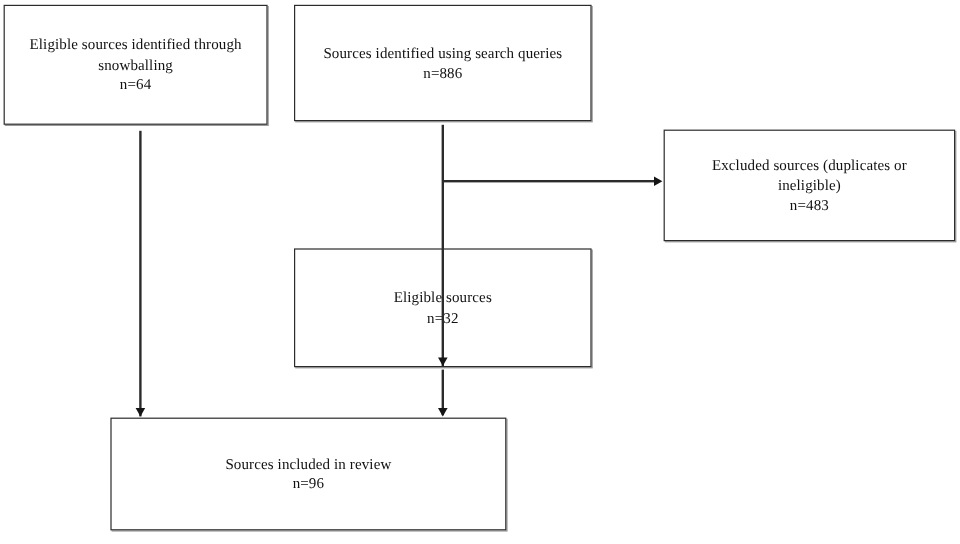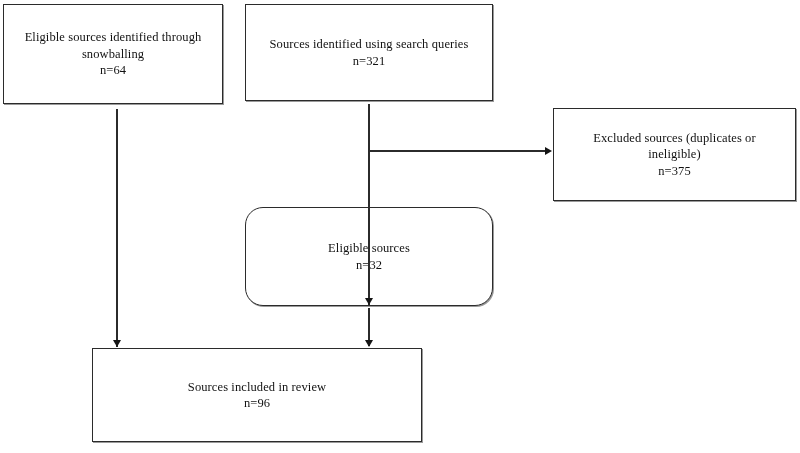--- a/index.html
+++ b/index.html
@@ -38,21 +38,21 @@
     font-size: 12.5px;
     line-height: 1.32;
     letter-spacing: 0.1px;
     white-space: pre-line;
     color: #111111;
   }
   
   #box-snowballing { left: 3px;   top: 4px;   width: 220px; height: 100px; }
   #box-search      { left: 245px; top: 4px;   width: 248px; height: 97px;  }
   #box-excluded    { left: 553px; top: 108px; width: 243px; height: 93px;  }
-  #box-eligible    { left: 245px; top: 207px; width: 248px; height: 99px; border-radius: 18px;  }
+  #box-eligible    { left: 245px; top: 207px; width: 248px; height: 99px;  }
   #box-included    { left: 92px;  top: 348px; width: 330px; height: 94px; text-align: center;  }
 
   
   .conn-line {
     position: absolute;
     background: #2b2b2b;
   }
   .conn-v { width: 2px; }
   .conn-h { height: 2px; }
 
@@ -92,27 +92,27 @@
 <div id="diagram-canvas">
 
   <div class="flow-box" id="box-snowballing">
     <span class="box-text">Eligible sources identified through
 snowballing
 n=64</span>
   </div>
 
   <div class="flow-box" id="box-search">
     <span class="box-text">Sources identified using search queries
-n=321</span>
+n=886</span>
   </div>
 
   <div class="flow-box" id="box-excluded">
     <span class="box-text">Excluded sources (duplicates or
 ineligible)
-n=375</span>
+n=483</span>
   </div>
 
   <div class="flow-box" id="box-eligible">
     <span class="box-text">Eligible sources
 n=32</span>
   </div>
 
   <div class="flow-box" id="box-included">
     <span class="box-text">Sources included in review
 n=96</span>

